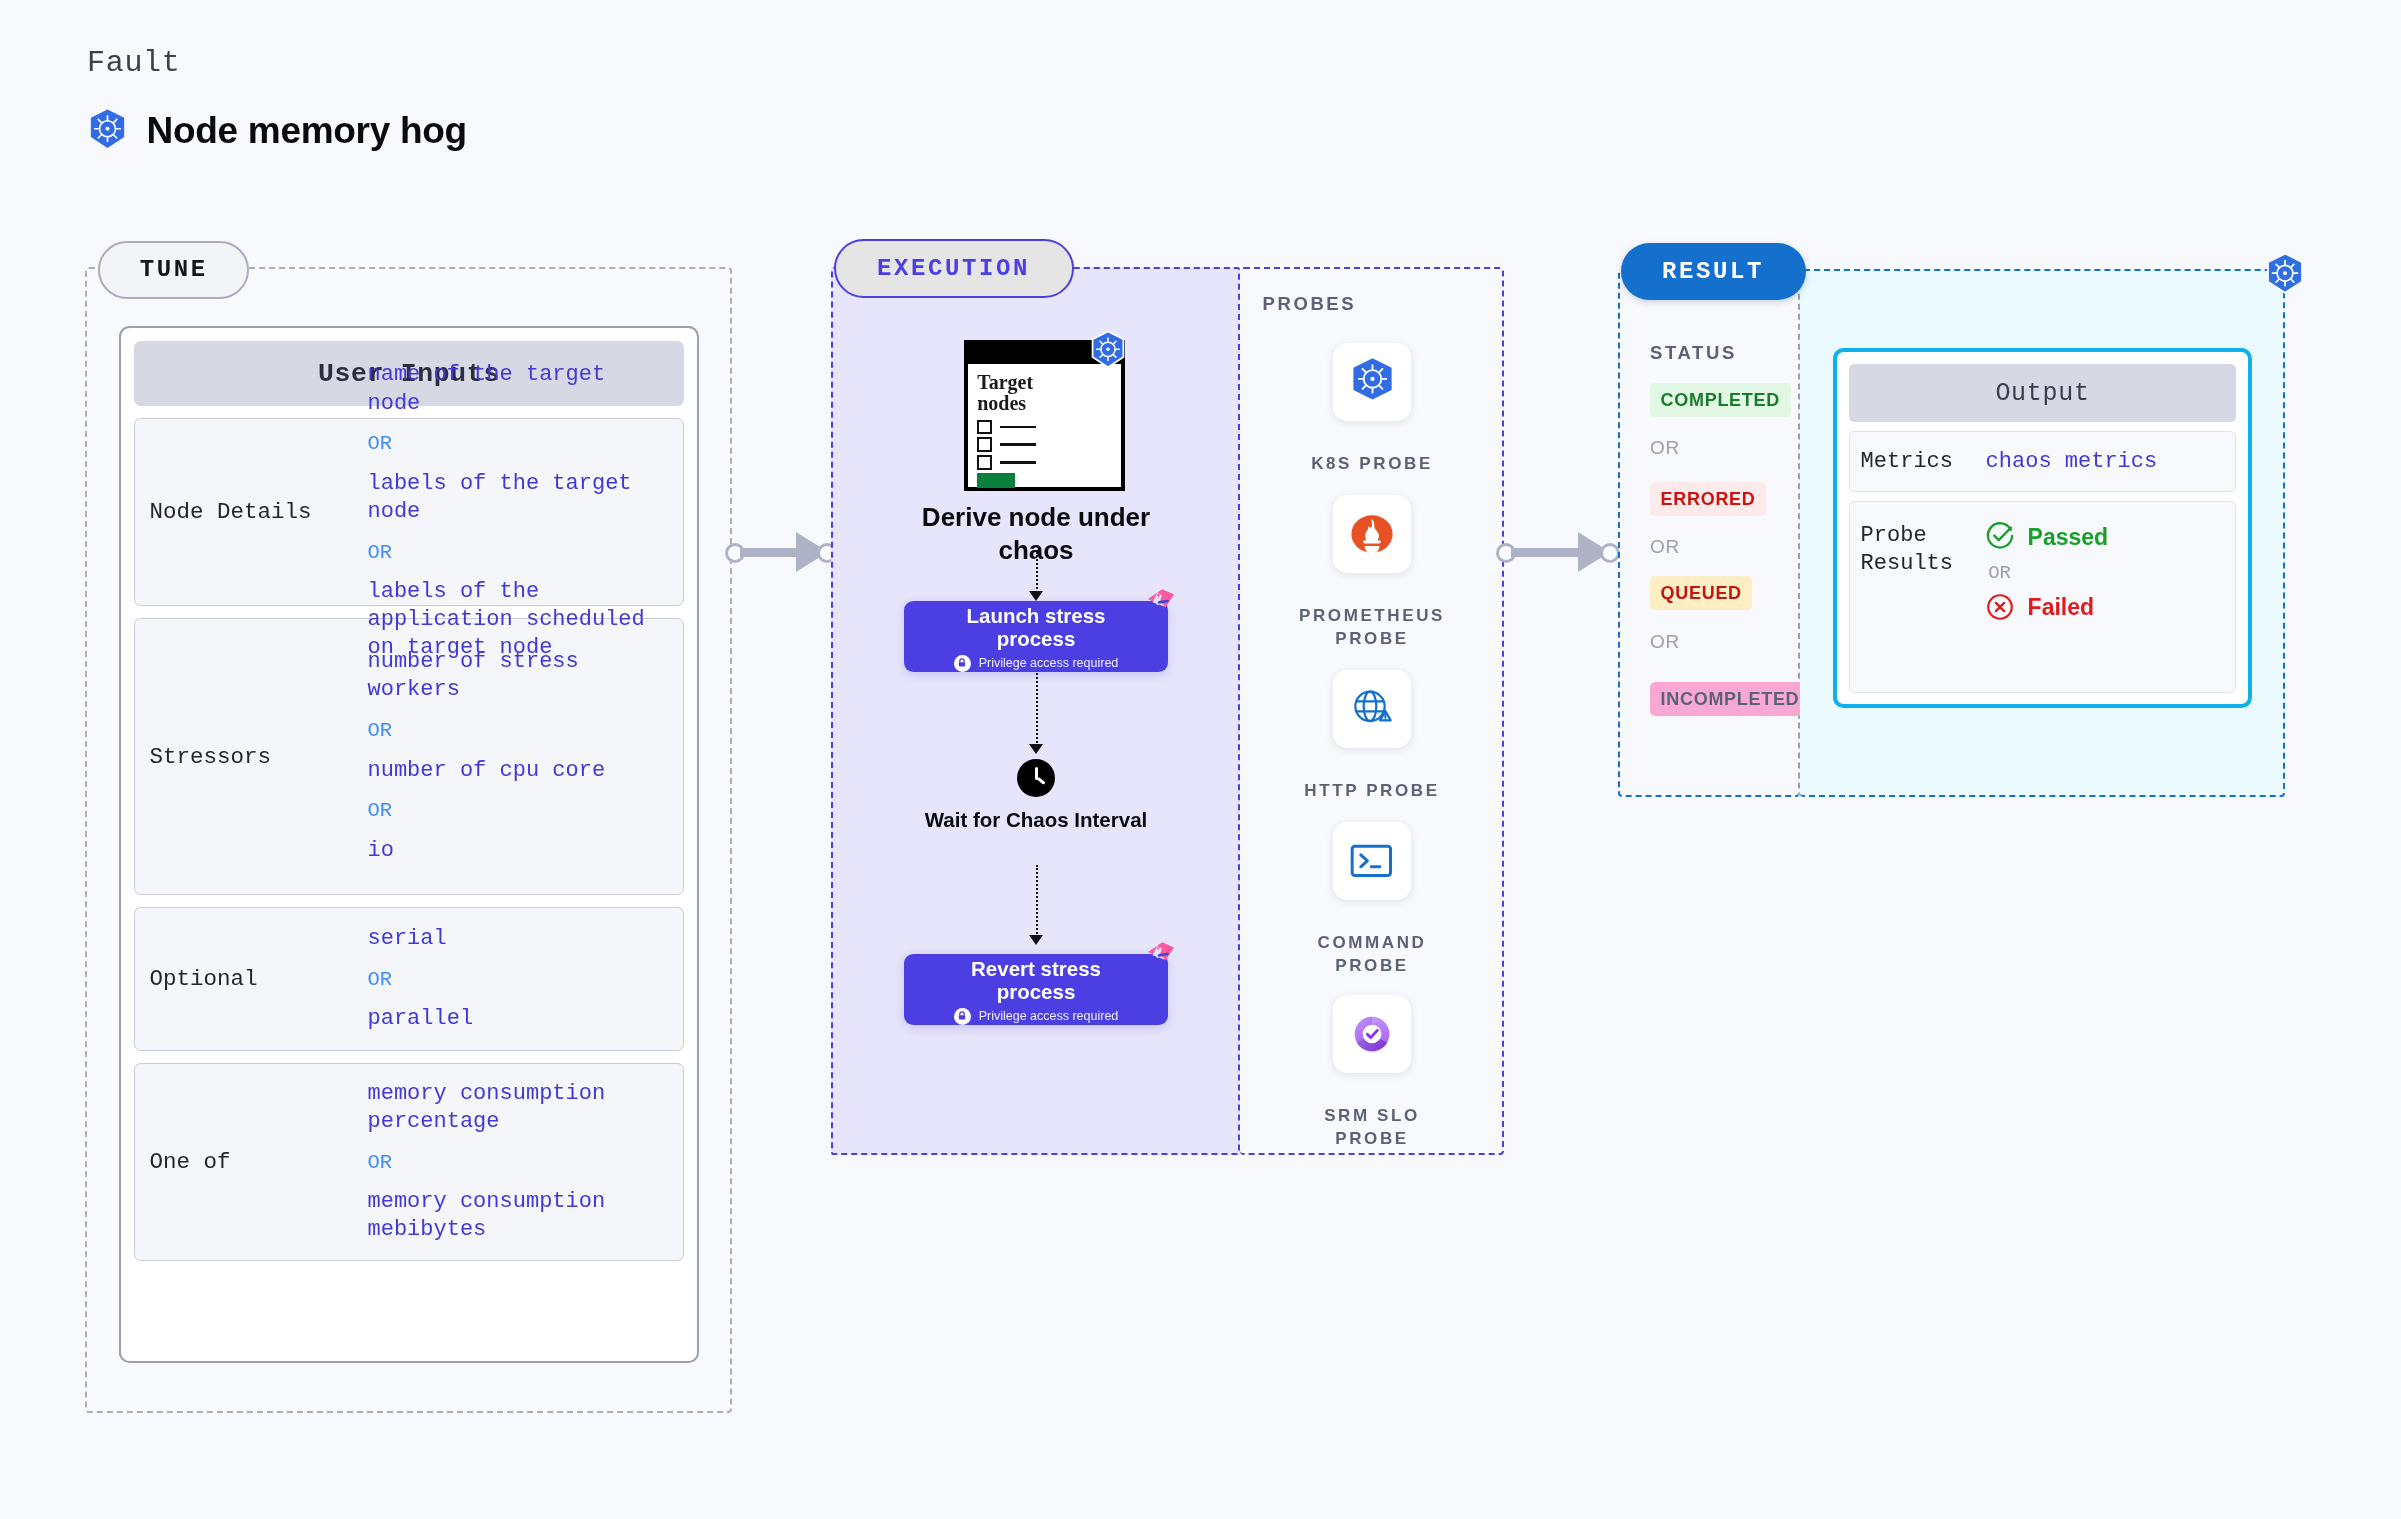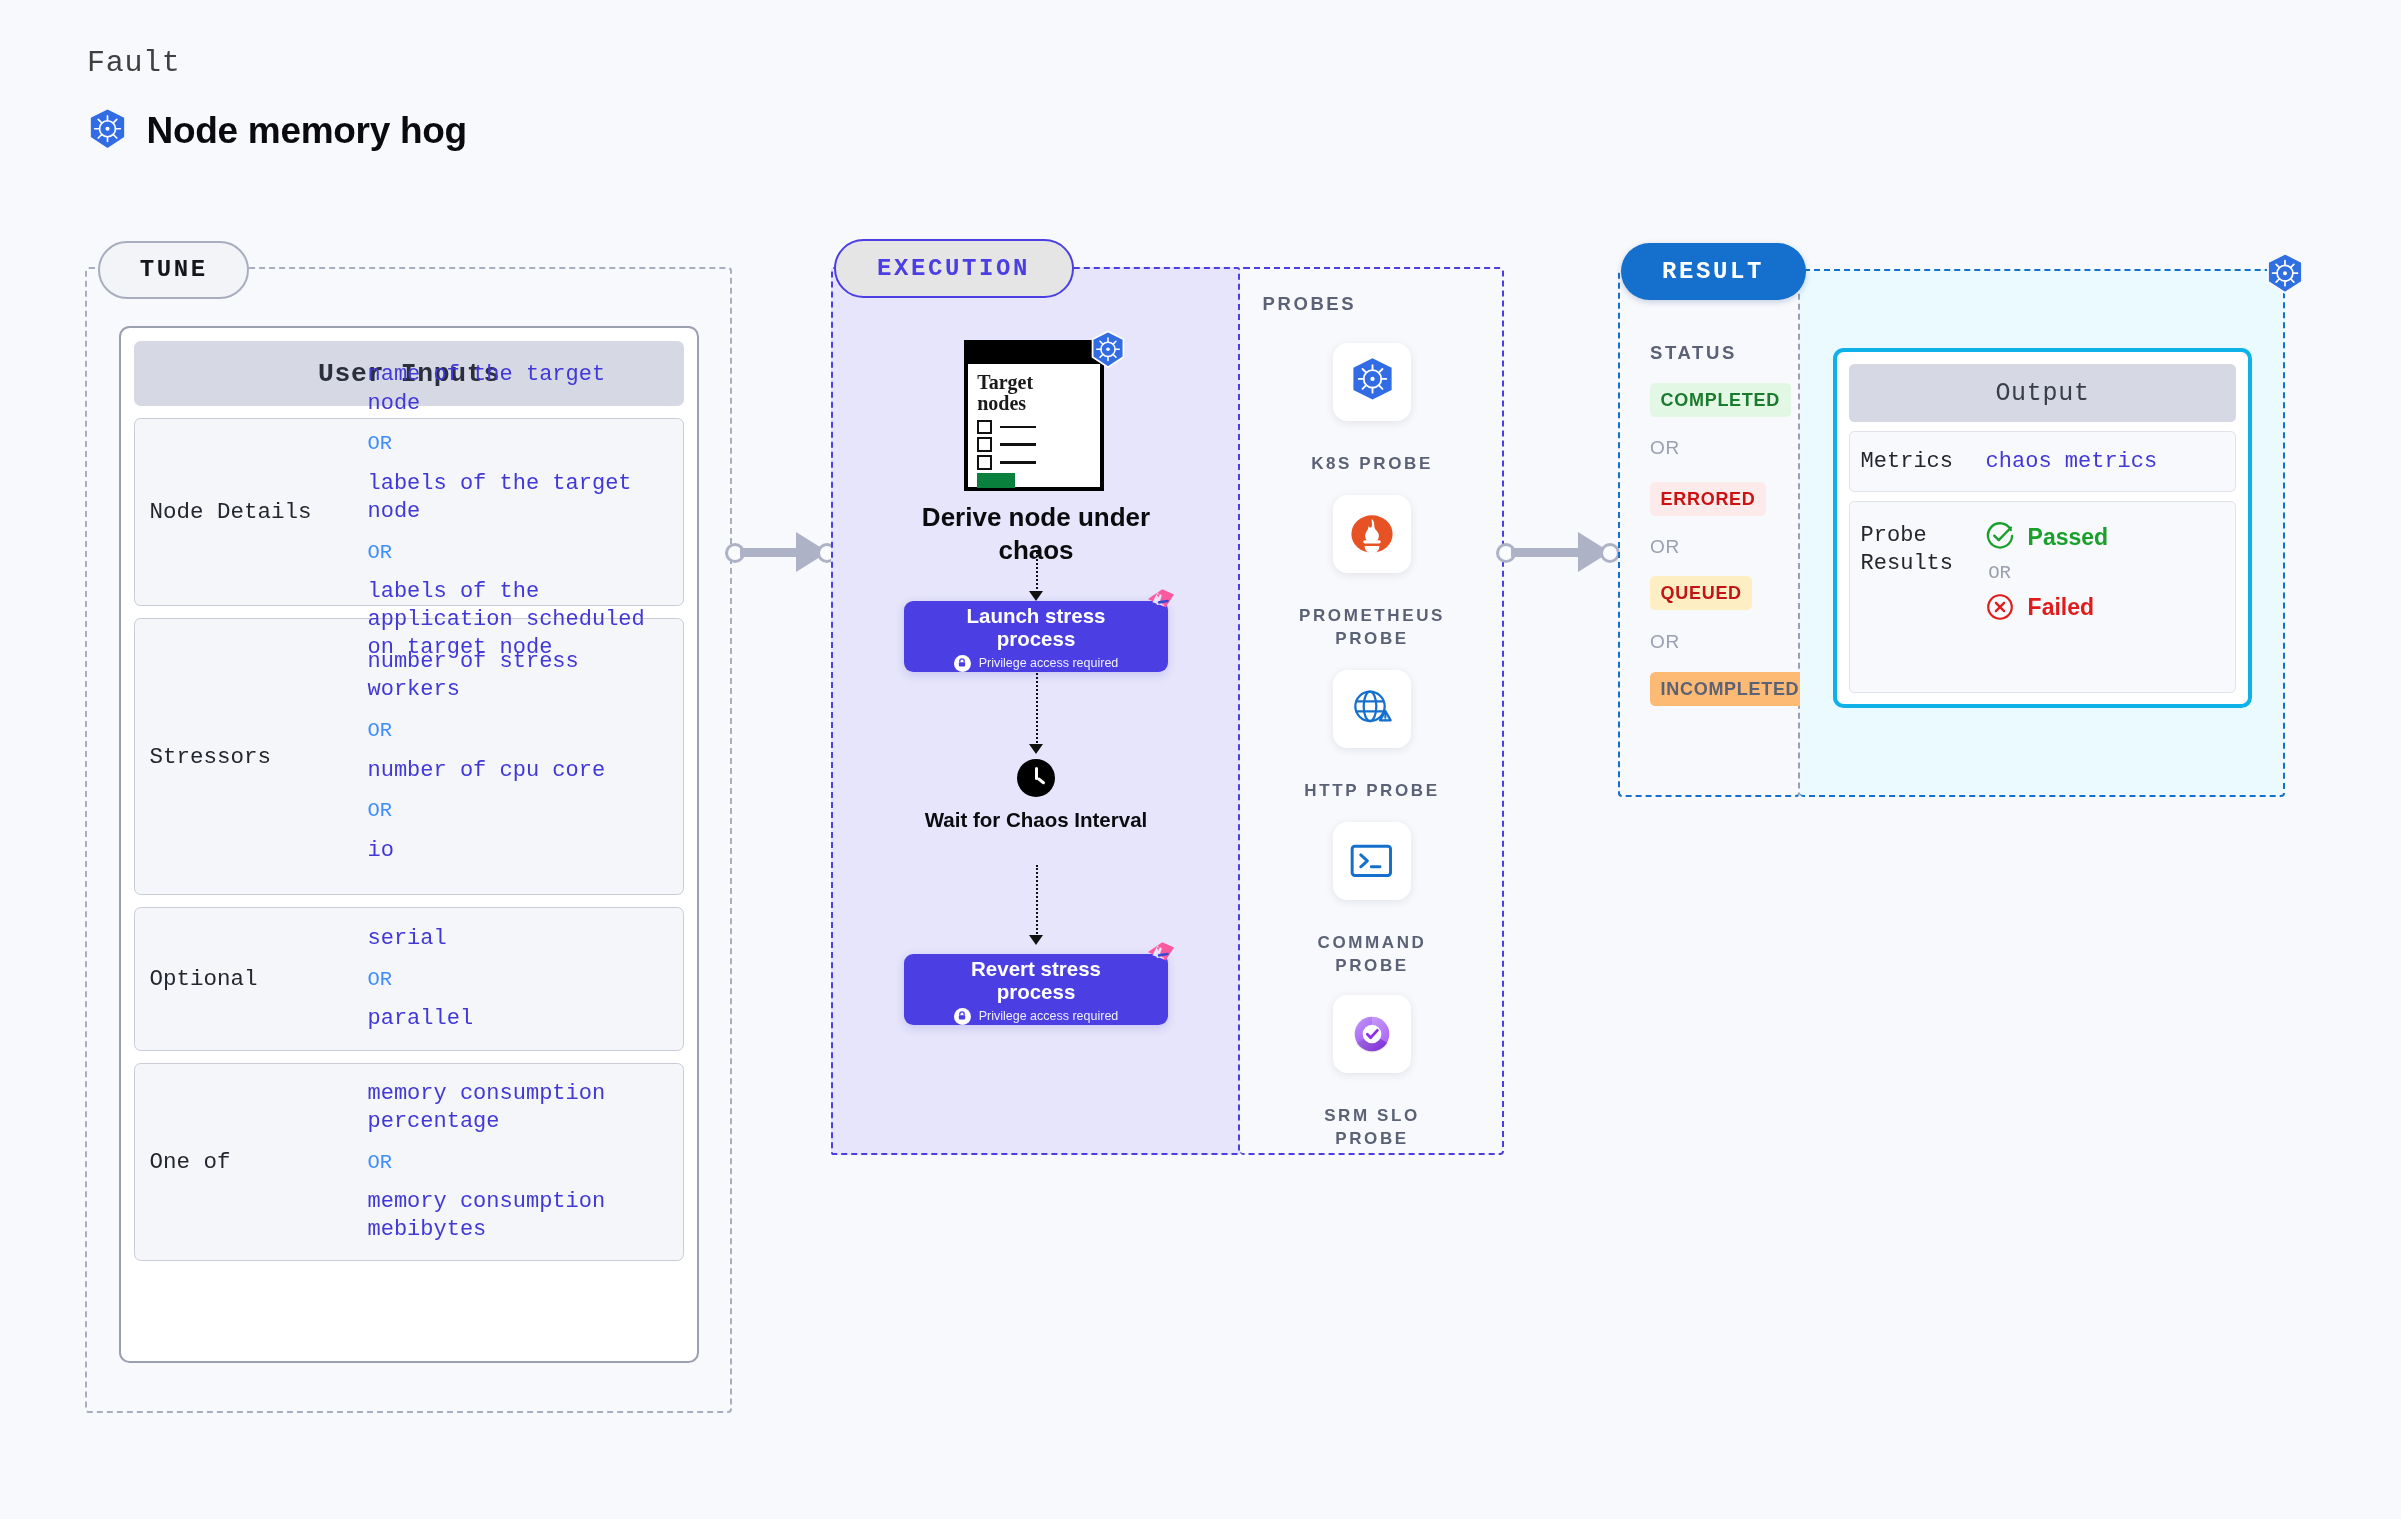--- a/index.html
+++ b/index.html
@@ -105,21 +105,21 @@
     display: flex; align-items: center; justify-content: center;
   }
   .probe-label {
     margin-top: 32px; text-align: center;
     font-size: 17px; font-weight: bold; letter-spacing: 2.6px;
     color: #5b6276; line-height: 1.35;
   }
 
   
   #target-card {
-    position: absolute; left: 133px; top: 73px; width: 140px; height: 151px;
+    position: absolute; left: 133px; top: 73px; width: 161px; height: 151px;
     background: #fff; border: 4px solid #000;
   }
   #target-card .bar { height: 20px; background: #000; }
   #target-card .body { padding: 8px 9.2px 0 9.2px; }
   #target-card .ttl {
     font-size: 20px; font-weight: bold; color: #1a1a1a; line-height: 1.06;
     font-family: "Liberation Serif", serif;
   }
   #target-card .rows { margin-top: 5.3px; }
   #target-card .r { display: flex; align-items: center; gap: 8px; margin-bottom: 3.3px; }
@@ -517,21 +517,21 @@
   <div class="panel-border"></div>
   <div class="tab" id="result-tab">RESULT</div>
   <div id="status-title">STATUS</div>
 
   <div class="status-chip" style="top:114px; background:#e2f7e4; color:#1a7a2e;">COMPLETED</div>
   <div class="status-or" style="top:168px;">OR</div>
   <div class="status-chip" style="top:213px; background:#fdeaea; color:#cc1111;">ERRORED</div>
   <div class="status-or" style="top:267px;">OR</div>
   <div class="status-chip" style="top:307px; background:#fdeec4; color:#c21414;">QUEUED</div>
   <div class="status-or" style="top:362px;">OR</div>
-  <div class="status-chip" style="top:403px; background:#fdba74; color:#5b6276;">INCOMPLETED</div>
+  <div class="status-chip" style="top:413px; background:#f9a8d4; color:#5b6276;">INCOMPLETED</div>
 </div>
 
 <div class="panel" id="output-panel">
   <div class="panel-border"></div>
 
   <div id="output-card">
     <div id="output-head">Output</div>
 
     <div class="out-row" style="height:61px">
       <div class="olabel">Metrics</div>

